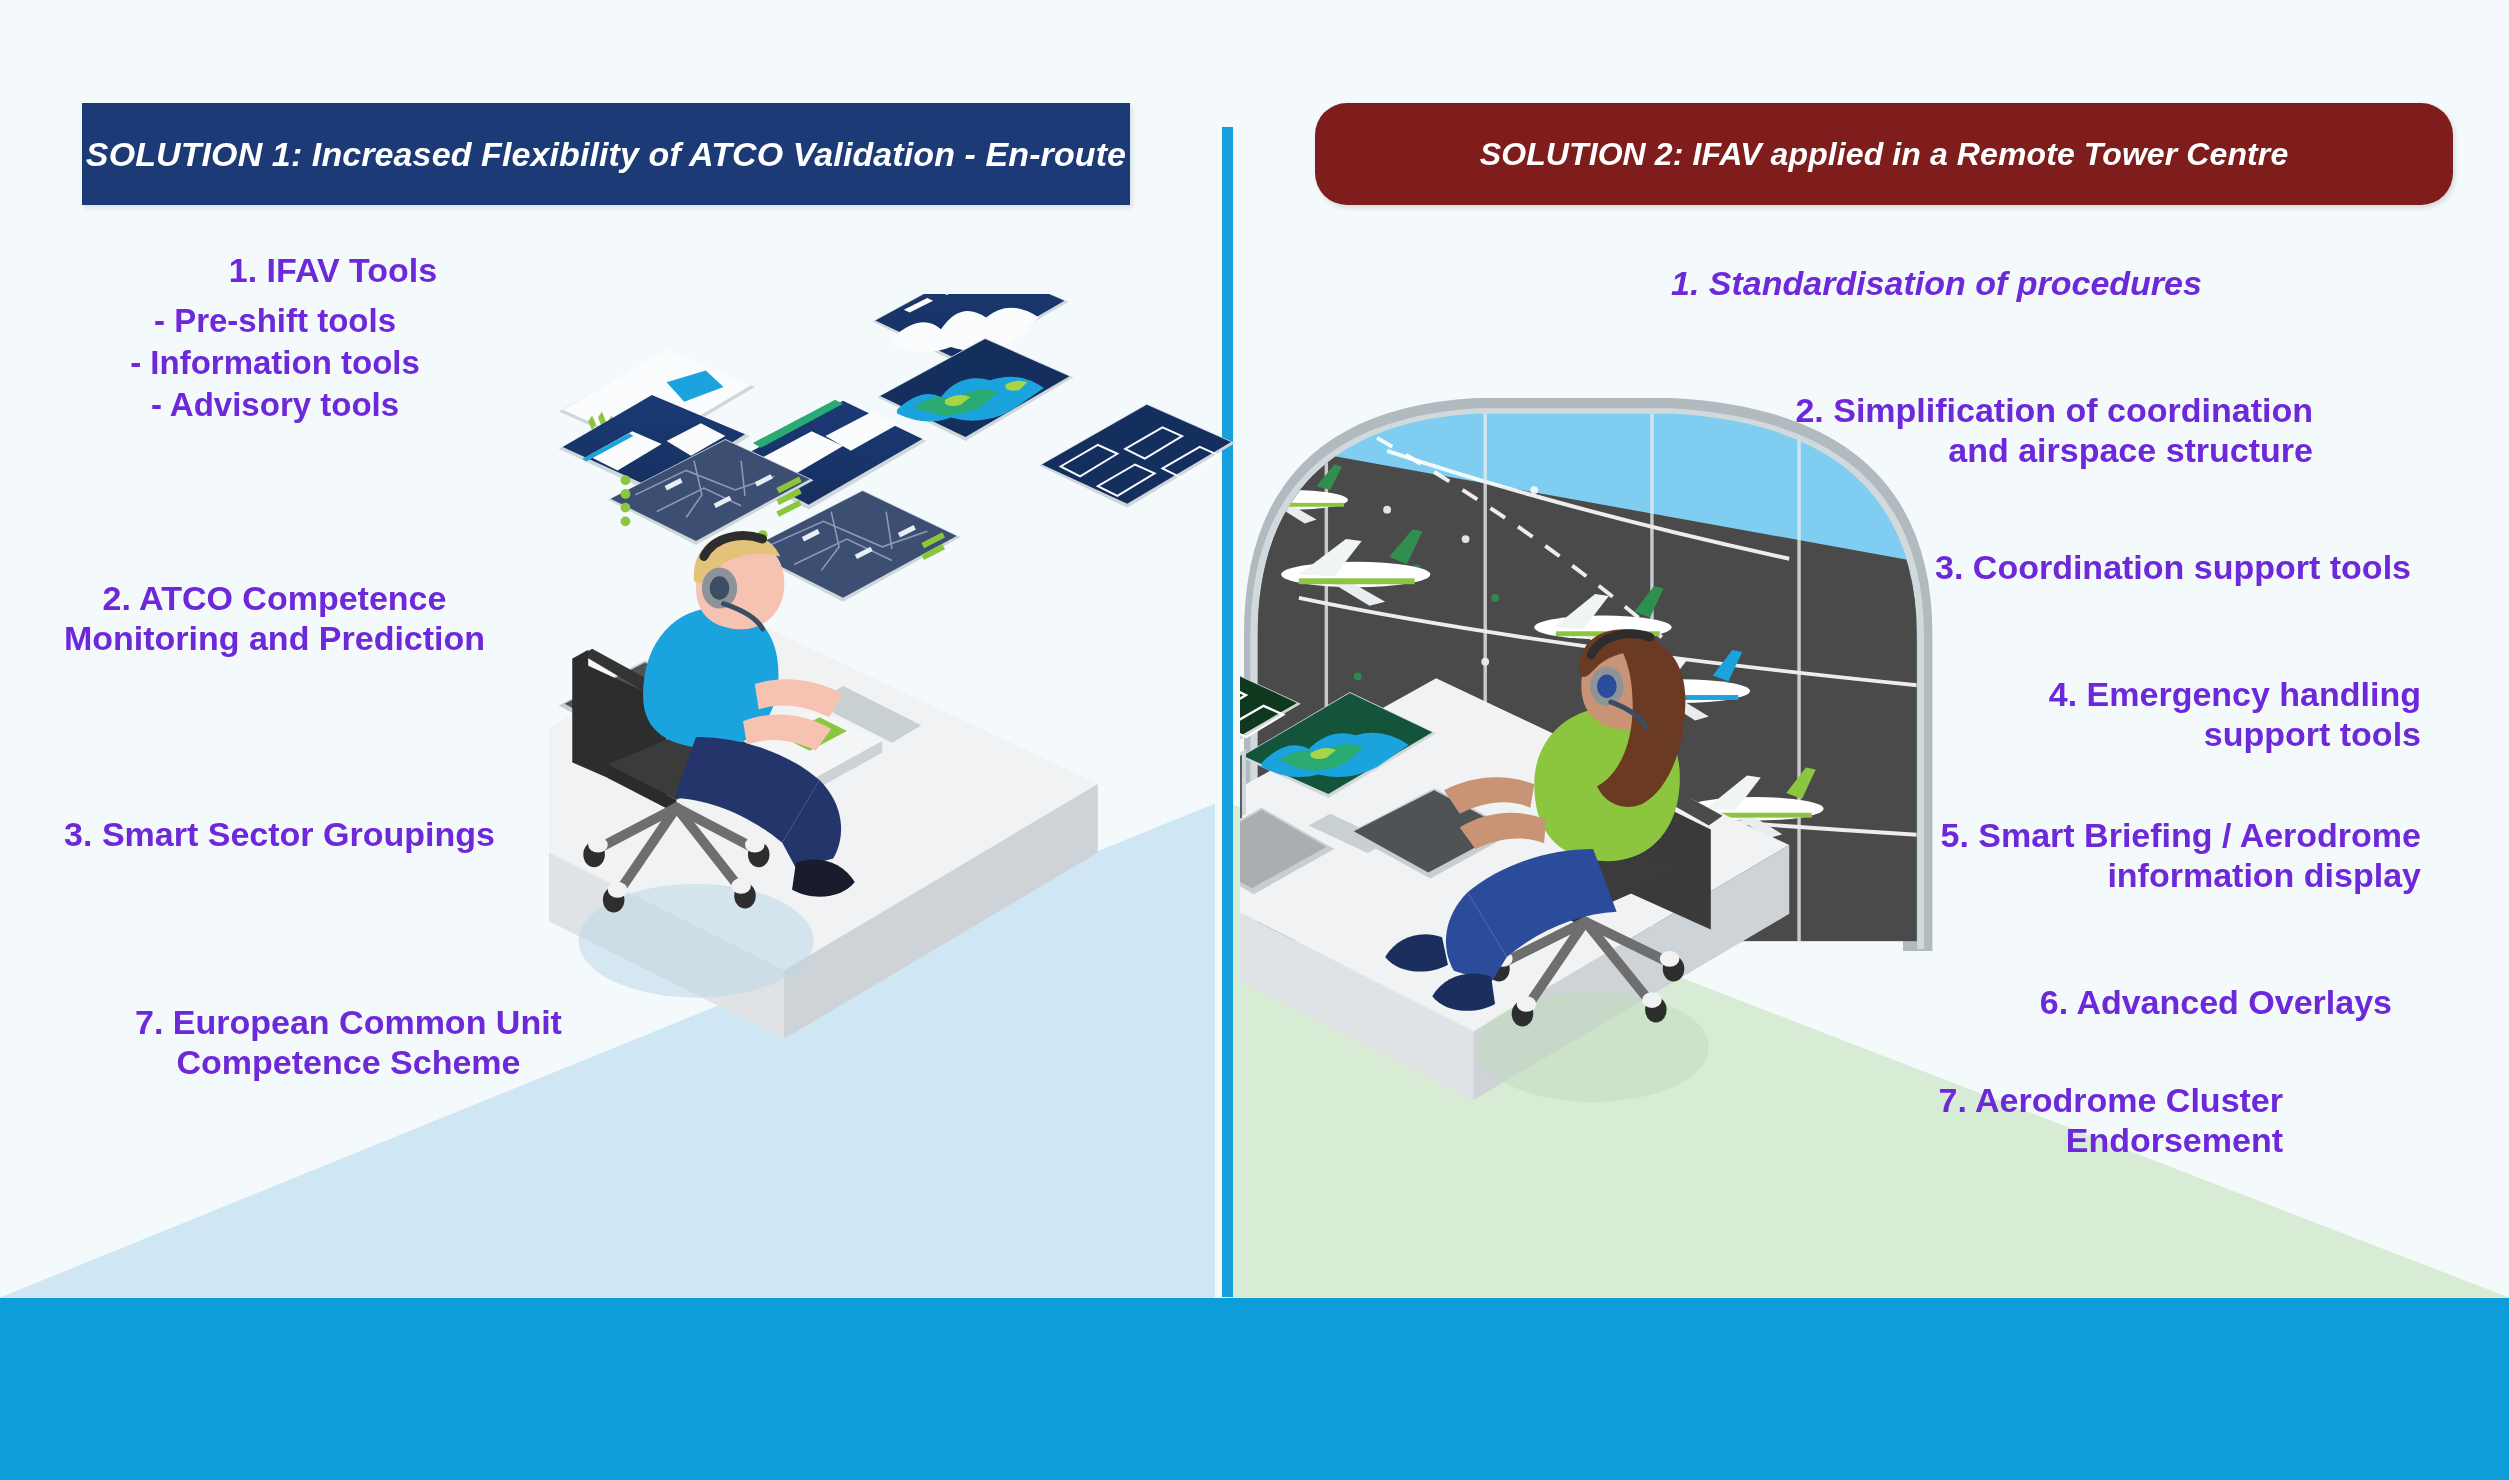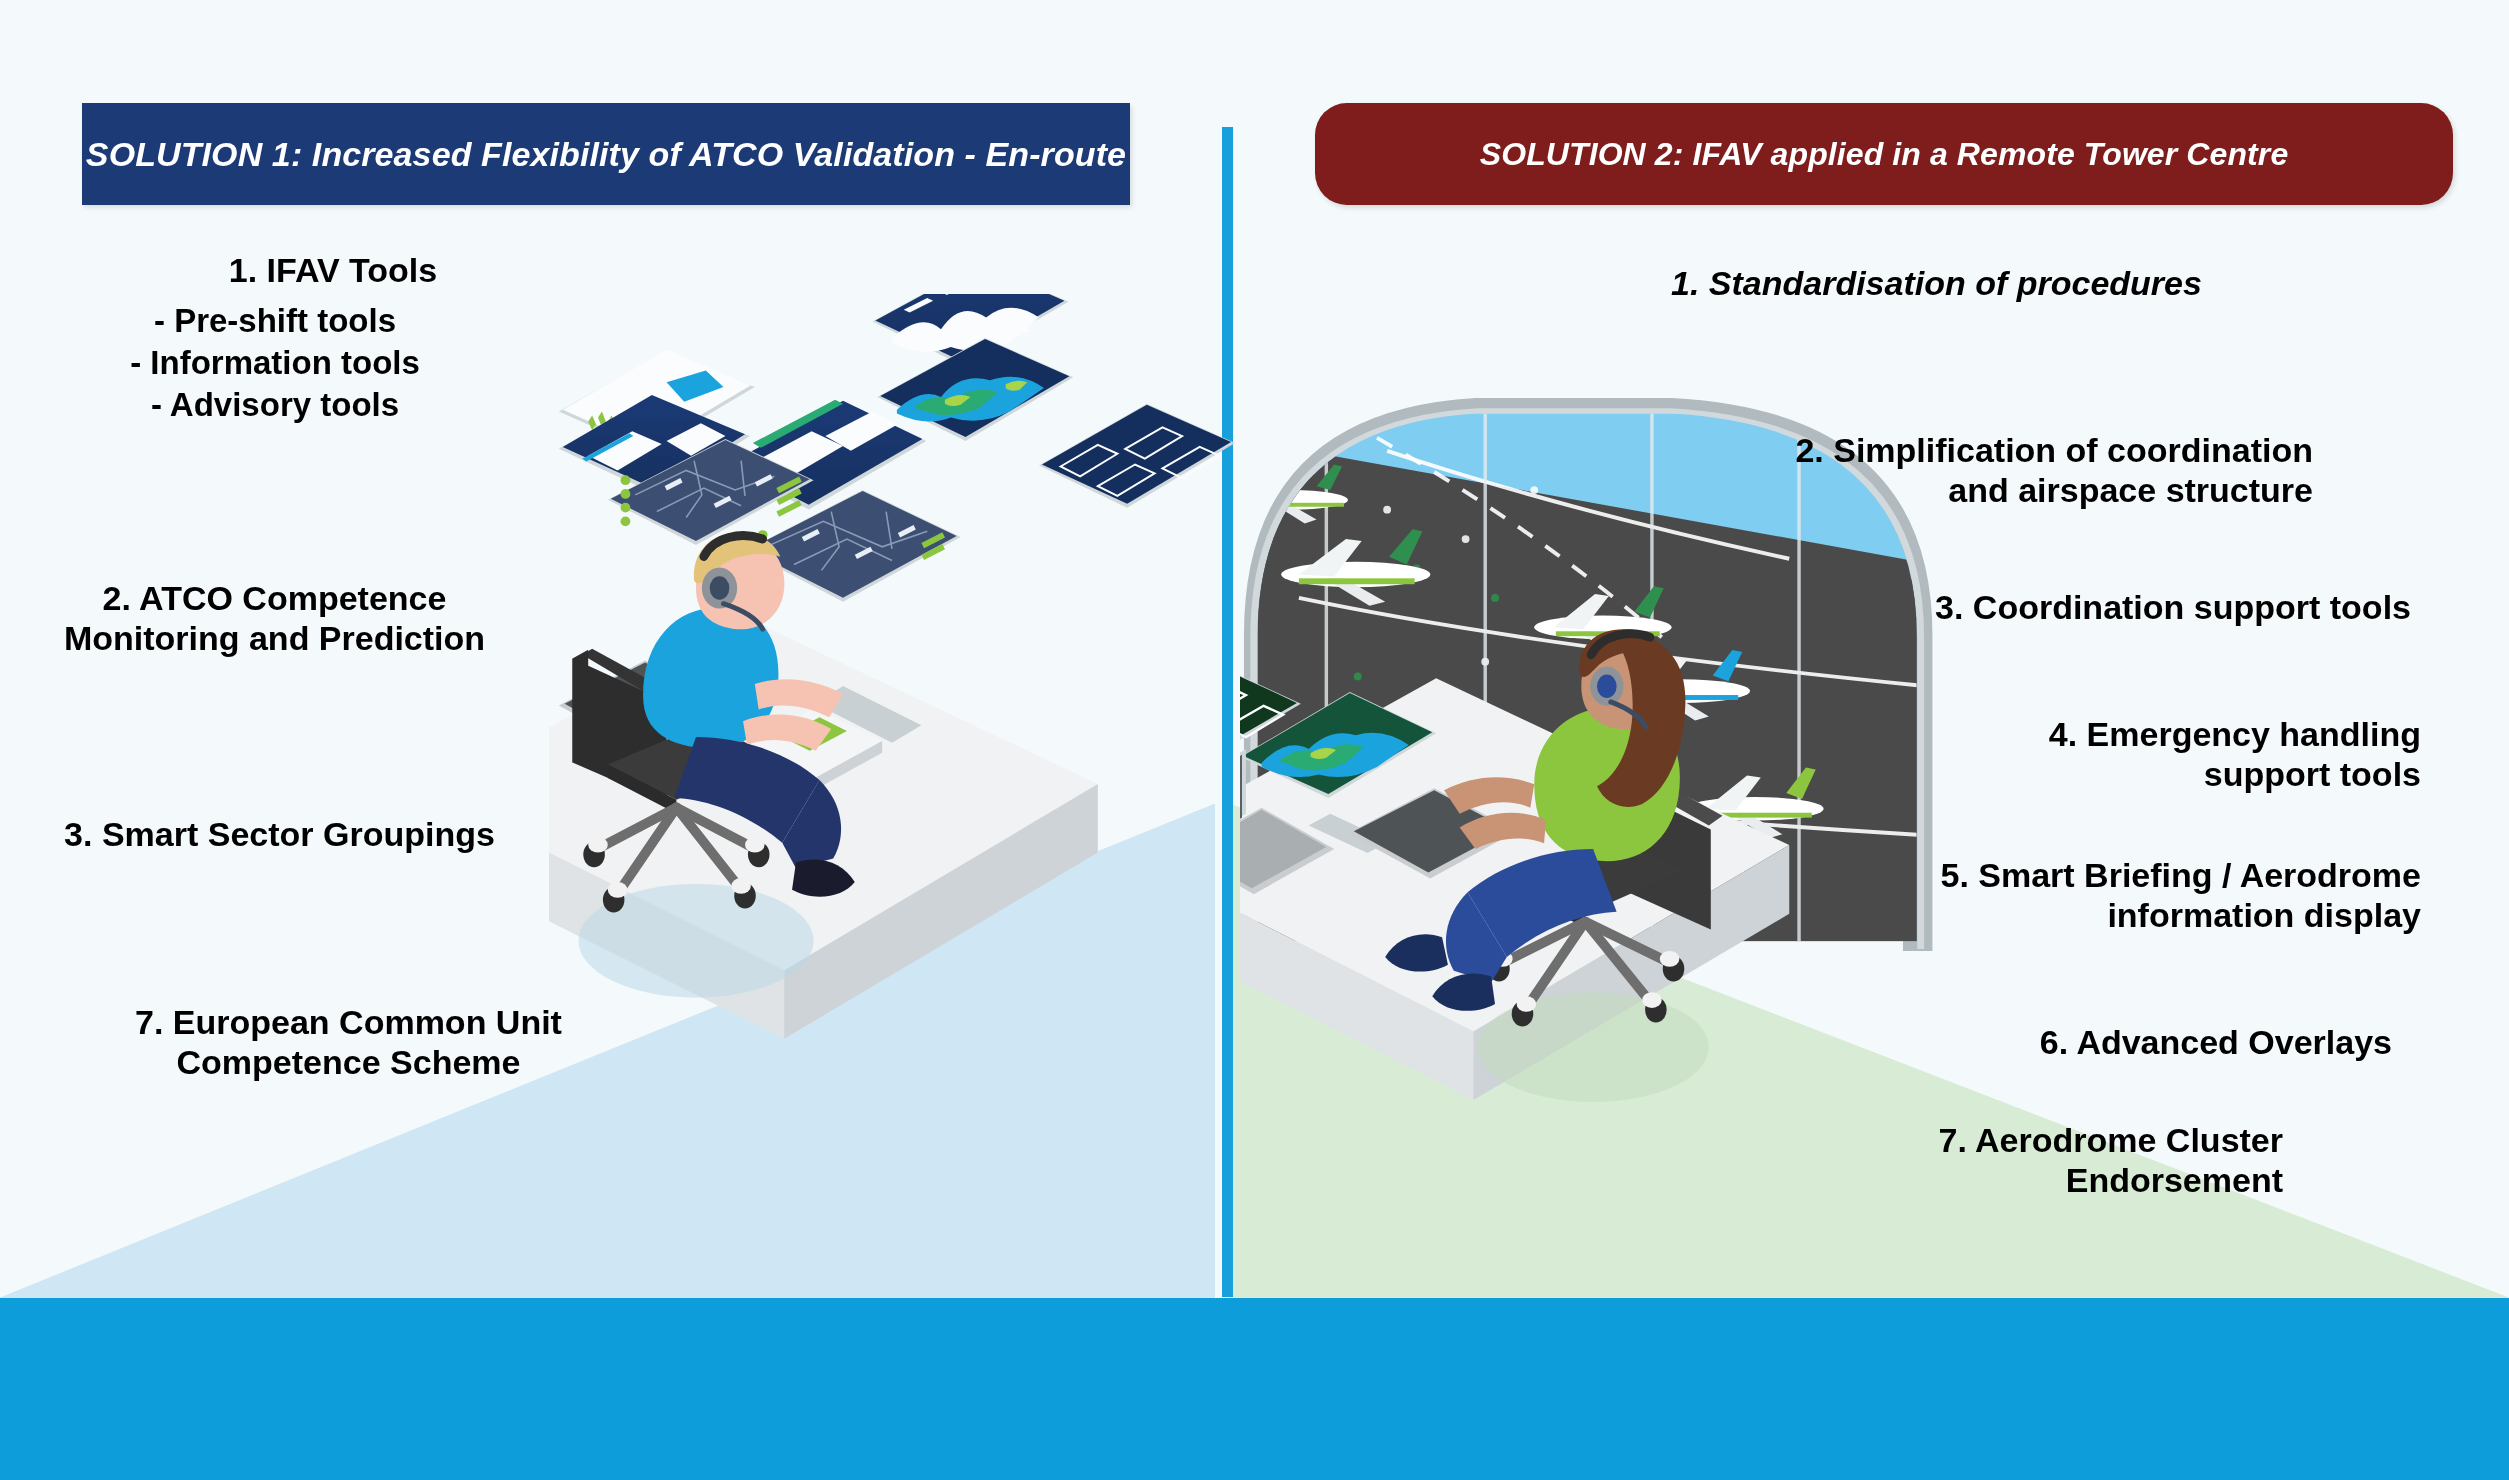--- a/index.html
+++ b/index.html
@@ -51,28 +51,28 @@
   .banner-right {
     left: 1315px; top: 103px; width: 1138px; height: 102px;
     background: #7f1d1d;
     font-size: 32px;
     border-radius: 32px;
   }
 
   
   .bullet {
     position: absolute;
-    color: #000000;
+    color: #6d28d9;
     font-weight: bold;
     font-size: 34px;
     line-height: 1.18;
     white-space: pre-line;
   }
   .b-center { text-align: center; }
-  .b-right  { text-align: right; margin-top: 40px; }
+  .b-right  { text-align: right; }
   .b-left   { text-align: left; font-style: italic; }
 
   
   .footer {
     position: absolute; left: 0; top: 1298px; width: 2509px; height: 182px;
     background: #0d9ddb;
   }
 
   
   .illus { position: absolute; }

